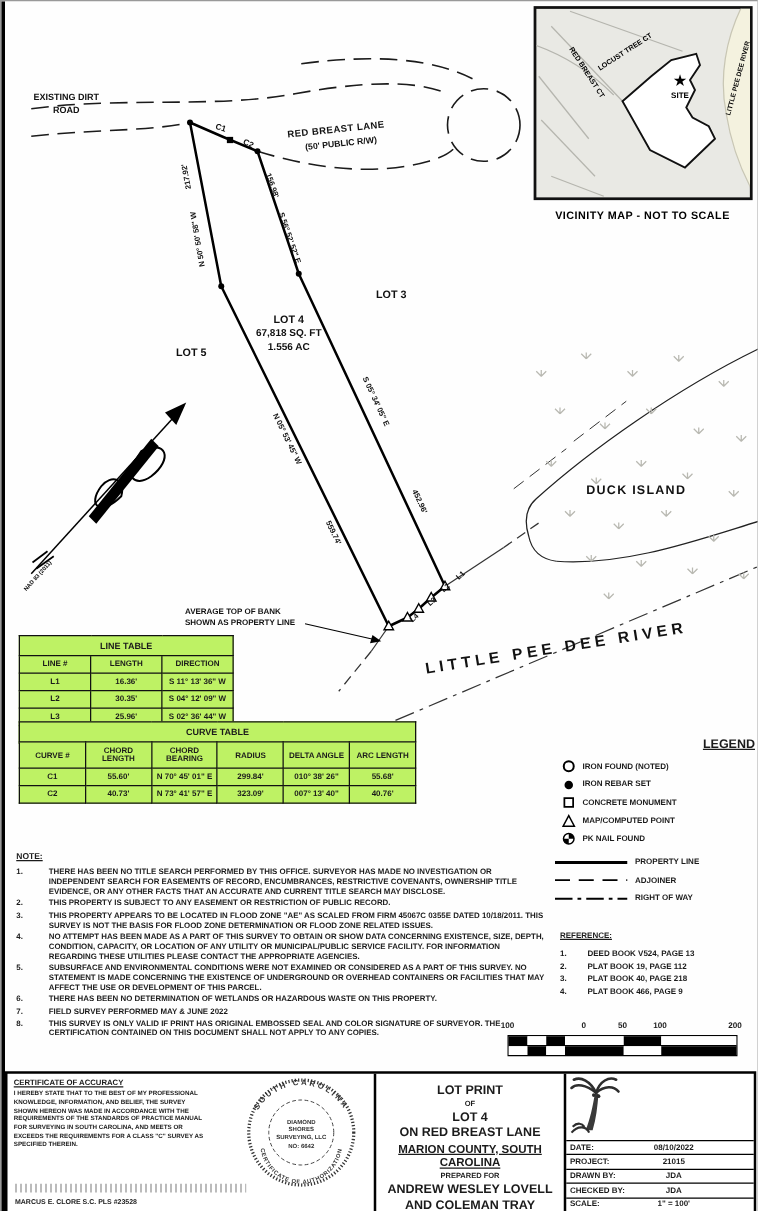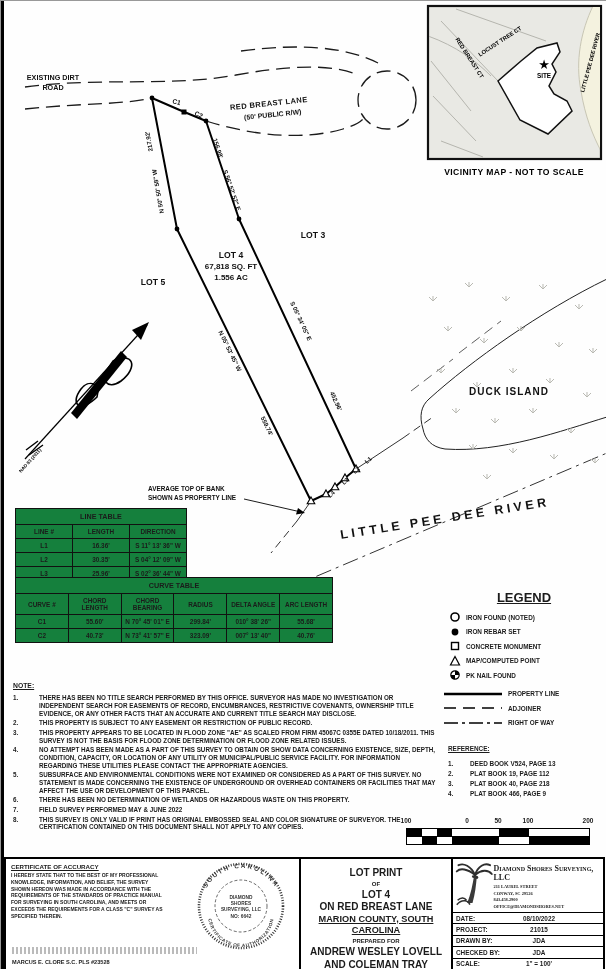--- a/index.html
+++ b/index.html
@@ -1,28 +1,28 @@
 <!DOCTYPE html>
 <html><head>
 <meta charset="utf-8">
 <style>
   html,body{margin:0;padding:0;background:#888;}
   .page{position:relative;width:606px;height:969px;background:#fefefe;overflow:hidden;
         font-family:"Liberation Sans",sans-serif;color:#1b1b1b;border:1px solid #999;margin:0 auto;}
   .abs{position:absolute;}
   .edge-left{left:0;top:0;width:3px;height:969px;background:#000;}
   
-  table.tbl{border-collapse:collapse;background:#15803d;table-layout:fixed;}
+  table.tbl{border-collapse:collapse;background:#bef264;table-layout:fixed;}
   table.tbl td{border:1.4px solid #111;text-align:center;font:700 6.4px "Liberation Sans",sans-serif;padding:3px 1px;}
   table.tbl td.t-title{font:700 7.2px "Liberation Sans",sans-serif;padding:3px 0;}
   .line-table{left:14px;top:507px;width:172px;}
   .curve-table{left:14px;top:576px;width:318px;}
   
   .legend{left:443px;top:589px;width:160px;font:700 6.4px "Liberation Sans",sans-serif;}
-  .legend-title{text-align:center;text-decoration:underline;font-size:13px;margin-bottom:5px;}
+  .legend-title{text-align:right;text-decoration:underline;font-size:10px;margin-bottom:5px;}
   .leg-row{display:flex;align-items:center;height:14.5px;}
   .leg-sym{width:22px;display:flex;justify-content:center;}
   .leg-line{width:58px;margin-right:6px;display:flex;align-items:center;}
   
   .notes{left:12px;top:681px;width:424px;font:600 6.3px/1.22 "Liberation Sans",sans-serif;}
   .notes-title{font-weight:700;text-decoration:underline;font-size:6.8px;margin-bottom:4px;}
   .note-row{display:grid;grid-template-columns:26px 1fr;margin-bottom:2px;}
   
   .reference{left:447px;top:743px;width:155px;font:700 6.4px/1.55 "Liberation Sans",sans-serif;}
   .ref-title{text-decoration:underline;margin-bottom:5px;}
@@ -486,29 +486,20 @@
           <g stroke="#2e2e2e" stroke-width="2.2" fill="none" stroke-linecap="round">
             <path d="M23,14 C14,7 6,6 2,10"></path>
             <path d="M23,14 C18,4 10,0 4,3"></path>
             <path d="M23,14 C26,4 34,0 40,3"></path>
             <path d="M23,14 C30,8 38,8 42,13"></path>
           </g>
           <circle cx="21" cy="16" r="1.6" fill="#2e2e2e"></circle>
             <circle cx="25" cy="17" r="1.6" fill="#2e2e2e"></circle>
           <path d="M2,48 C8,41 15,43 17,48 M3,43 C7,39 11,40 13,43" stroke="#2e2e2e" stroke-width="1.8" fill="none"></path>
         </svg>
-        <div class="firm-text">
-          <div class="firm-name">Diamond Shores Surveying, LLC</div>
-          <div class="firm-addr">
-            <div>211 LAUREL STREET</div>
-            <div>CONWAY, SC 29526</div>
-            <div>843.458.2900</div>
-            <div>OFFICE@DIAMONDSHORES.NET</div>
-          </div>
-        </div>
       </div>
       <div class="info-row">
         <span class="info-label">DATE:</span>
         <span class="info-value">08/10/2022</span>
         </div>
       <div class="info-row">
         <span class="info-label">PROJECT:</span>
         <span class="info-value">21015</span>
         </div>
       <div class="info-row">

